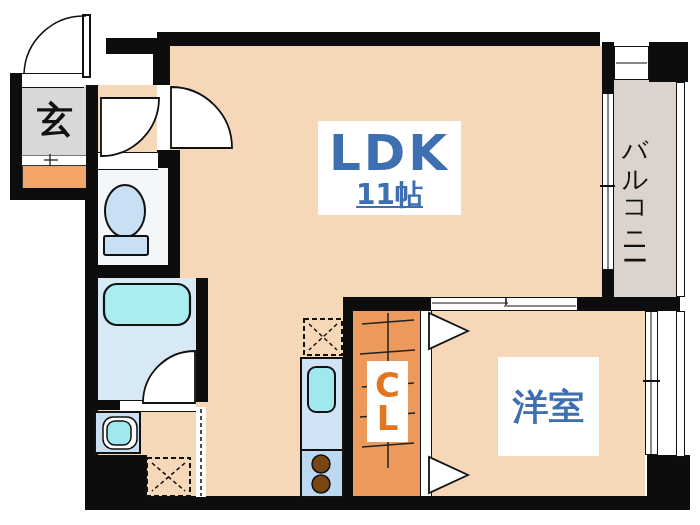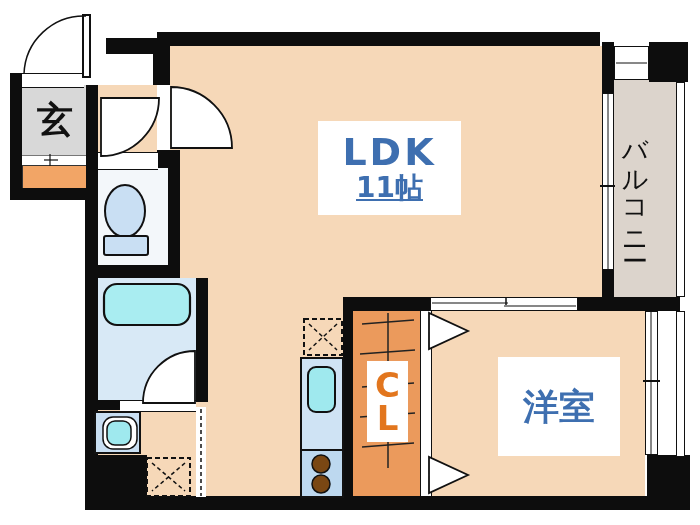--- a/index.html
+++ b/index.html
@@ -148,25 +148,25 @@
       <line x1="50" y1="154" x2="50" y2="166" style="stroke:#111;stroke-width:1.2"></line>
       <line x1="44" y1="160" x2="58" y2="160" style="stroke:#111;stroke-width:1.2"></line>
     </g>
   </svg>
 
   <div class="abs label" style="left:28px;top:92px;width:54px;height:56px;font-size:36px;font-weight:bold;color:#111;">
     <span>玄</span>
   </div>
 
   <div class="abs label labelbox" style="left:318px;top:121px;width:143px;height:94px;">
-    <div class="blue" style="font-size:38px;line-height:1.05;letter-spacing:3px;">LDK</div>
+    <div class="blue" style="font-size:50px;line-height:1.05;letter-spacing:3px;">LDK</div>
     <div class="blue" style="font-size:28px;line-height:1.05;text-decoration:underline;">11帖</div>
   </div>
 
-  <div class="abs label labelbox" style="left:498px;top:357px;width:122px;height:99px;">
+  <div class="abs label labelbox" style="left:498px;top:357px;width:101px;height:99px;">
     <div class="blue" style="font-size:36px;line-height:1.1;">洋室</div>
   </div>
 
   <div class="abs label labelbox" style="left:367px;top:361px;width:41px;height:81px;color:var(--c-closet_text_orange);font-weight:bold;font-size:34px;line-height:0.95;">
     <div>C</div>
     <div>L</div>
   </div>
 
   <div class="abs label" style="left:616px;top:88px;width:40px;height:195px;">
     <span class="vert" style="font-size:26px;color:#111;">バルコニー</span>

